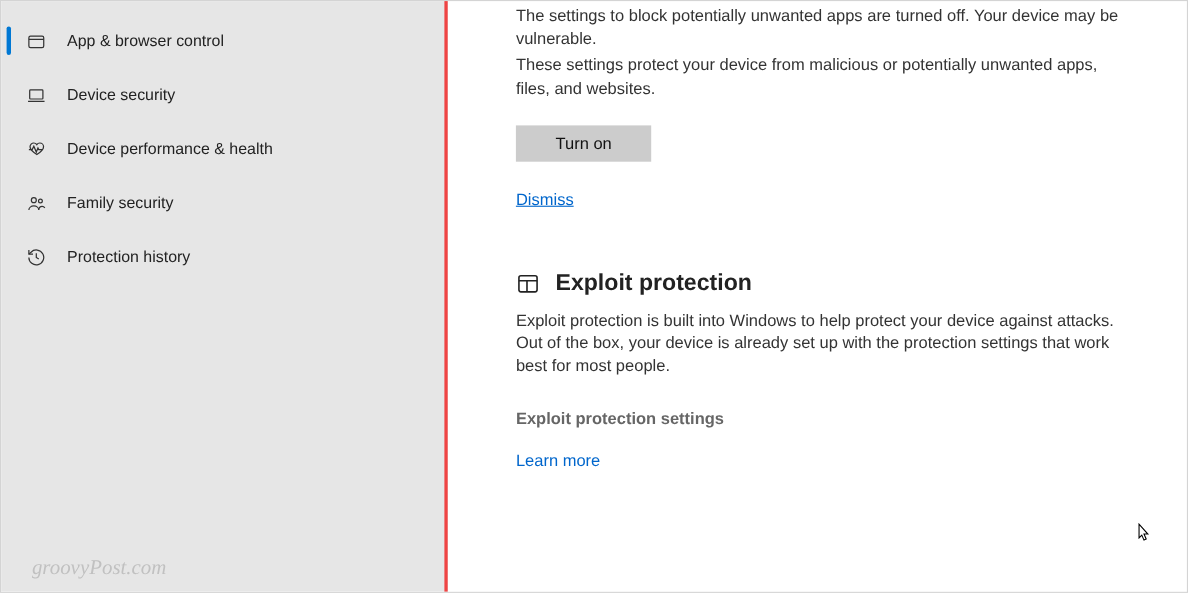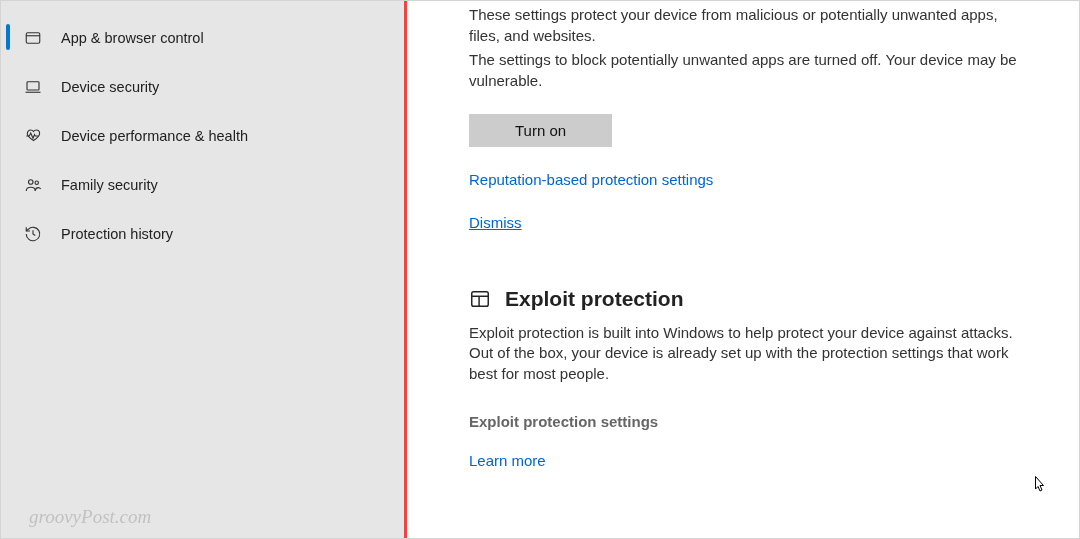--- a/index.html
+++ b/index.html
@@ -67,21 +67,21 @@
       position: relative;
     }
     .body-text {
       font-size: 15px;
       color: #333;
       line-height: 1.38;
       margin-top: 4px;
     }
     .btn {
       display: inline-block;
-      padding: 8px 46px;
+      padding: 8px 36px;
       background: #cccccc;
       border: none;
       font-size: 15px;
       color: #111;
       cursor: pointer;
       margin-top: 22px;
     }
     .link {
       display: block;
       color: #0066cc;
@@ -200,26 +200,25 @@
         <path d="M3 12a9 9 0 1 0 2.6-6.3L3 8"></path>
         <polyline points="3,3 3,8 8,8"></polyline>
         <polyline points="12,7 12,12 15,14"></polyline>
       </svg>
     </span>
     <span class="sidebar-label">Protection history</span>
   </div>
 </div>
 
 <div class="main">
+  <p class="body-text">The settings to block potentially unwanted apps are turned off. Your device may be vulnerable.</p>
   <p class="body-text">These settings protect your device from malicious or potentially unwanted apps, files, and websites.</p>
-  <p class="body-text">The settings to block potentially unwanted apps are turned off. Your device may be vulnerable.</p>
 
   <button class="btn">Turn on</button>
 
-  <a class="link">Reputation-based protection settings</a>
   <a class="link secondary">Dismiss</a>
 
   <div class="section-title-row">
     <span class="section-icon">
       <svg viewBox="0 0 24 24" fill="none" stroke="currentColor" stroke-width="1.6">
         <rect x="3" y="4" width="18" height="16" rx="2"></rect>
         <line x1="3" y1="9" x2="21" y2="9"></line>
         <line x1="11" y1="9" x2="11" y2="20"></line>
       </svg>
     </span>

